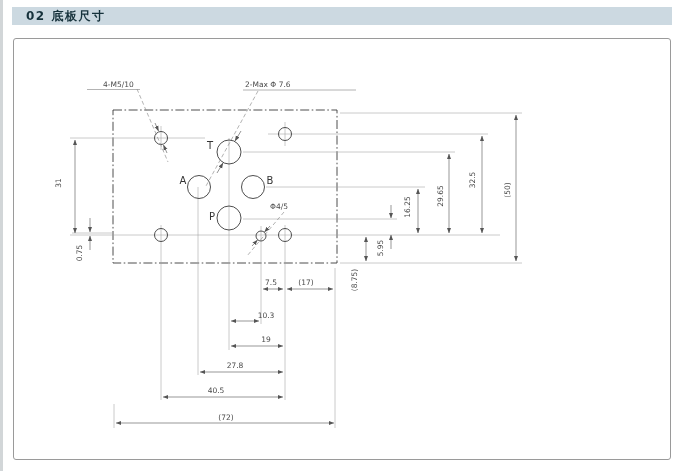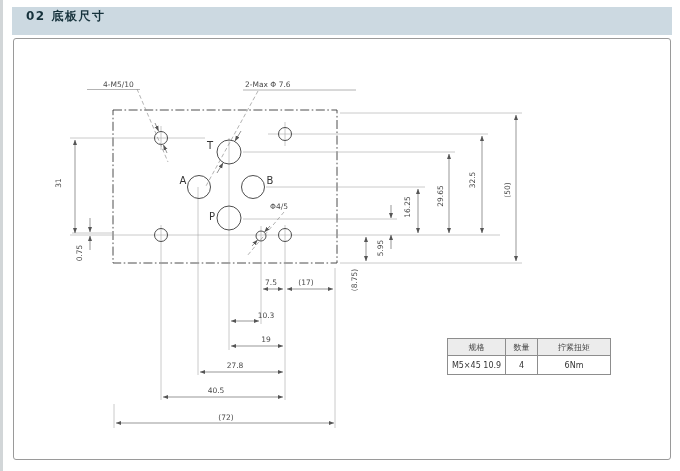--- a/index.html
+++ b/index.html
@@ -1,18 +1,18 @@
 <!DOCTYPE html>
 <html><head>
 <meta charset="utf-8">
 <style>
   html,body{margin:0;padding:0;width:680px;height:471px;background:#ffffff;overflow:hidden;
     font-family:"DejaVu Sans","Liberation Sans",sans-serif;}
   .frame-left{position:absolute;left:0;top:0;width:3px;height:471px;background:#d2d6d8;}
-  .header-bar{position:absolute;left:12px;top:7px;width:660px;height:28px;background:#ccd9e1;
+  .header-bar{position:absolute;left:12px;top:7px;width:660px;height:18px;background:#ccd9e1;
     color:#16323c;font-size:12px;font-weight:bold;line-height:18px;padding-left:14px;
     box-sizing:border-box;letter-spacing:1.5px;}
   .panel{position:absolute;left:13px;top:38px;width:656px;height:420px;background:#ffffff;
     border:1px solid #9a9a9a;border-radius:3px;}
   svg.drawing{position:absolute;left:0;top:0;width:680px;height:471px;}
   svg text{fill:#2f2f2f;font-family:"DejaVu Sans","Liberation Sans",sans-serif;}
   .dimtxt{font-size:7.5px;fill:#4a4a4a;}
   .porttxt{font-size:10px;fill:#333;}
   .callouttxt{font-size:7.5px;fill:#4a4a4a;}
   .screw-block{position:absolute;left:447px;top:338px;width:170px;}
@@ -139,32 +139,13 @@
   <text class="dimtxt" text-anchor="middle" x="271" y="285">7.5</text>
   <text class="dimtxt" text-anchor="middle" x="306" y="285">(17)</text>
   <text class="dimtxt" text-anchor="middle" x="266" y="318">10.3</text>
   <text class="dimtxt" text-anchor="middle" x="266" y="342">19</text>
   <text class="dimtxt" text-anchor="middle" x="235" y="368">27.8</text>
   <text class="dimtxt" text-anchor="middle" x="216" y="393">40.5</text>
   <text class="dimtxt" text-anchor="middle" x="226" y="420">(72)</text>
 </svg>
 
 <div class="screw-block">
-  <table class="screw">
-    <colgroup>
-        <col class="c1">
-        <col class="c2">
-        <col class="c3">
-      </colgroup>
-    <tbody>
-        <tr class="hdr">
-      <td>规格</td>
-      <td>数量</td>
-      <td>拧紧扭矩</td>
-    </tr>
-    <tr class="val">
-      <td>M5×45 10.9</td>
-      <td>4</td>
-      <td>6Nm</td>
-    </tr>
-  </tbody>
-    </table>
 </div>
 
 </body></html>

